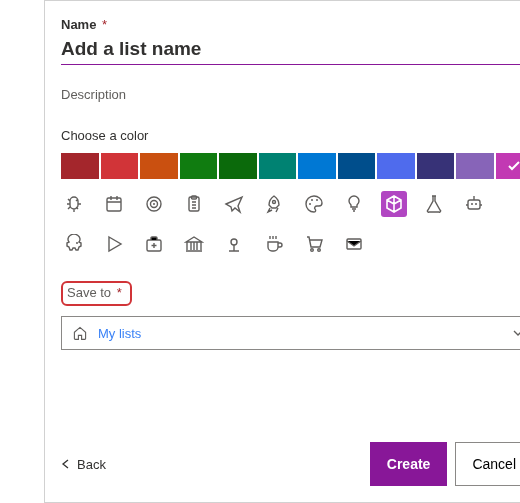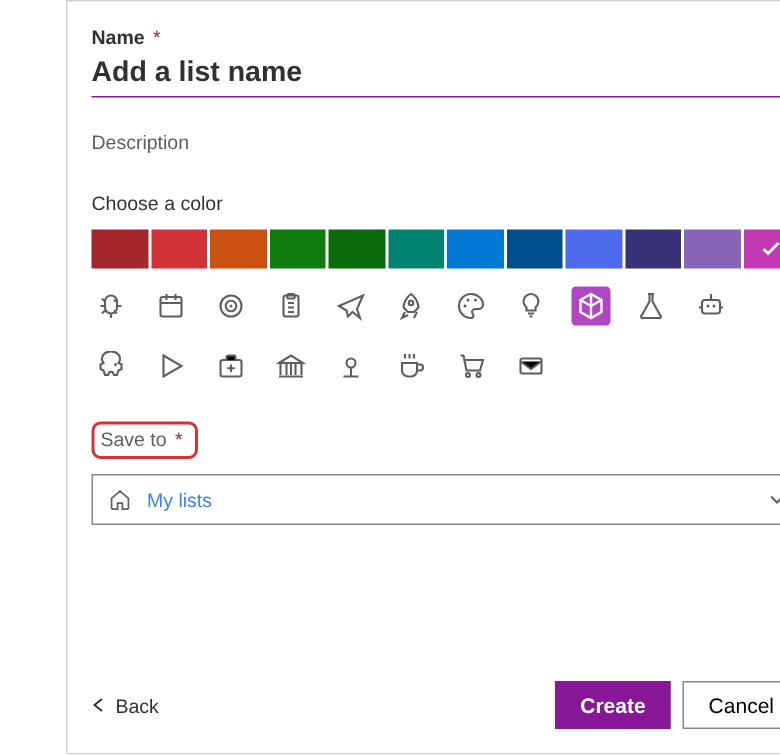--- a/index.html
+++ b/index.html
@@ -154,21 +154,21 @@
   }
   .back {
     display: flex; align-items: center;
     font-size: 13px; color: #323130;
     cursor: pointer;
     gap: 6px;
   }
   .back svg { width: 10px; height: 10px; }
   .spacer { flex: 1; }
   .btn {
-    height: 32px;
+    height: 44px;
     min-width: 68px;
     padding: 0 16px;
     font-size: 14px;
     border: 1px solid #8a8886;
     background: #fff;
     cursor: pointer;
     margin-left: 8px;
   }
   .btn.primary {
     background: #881798;

